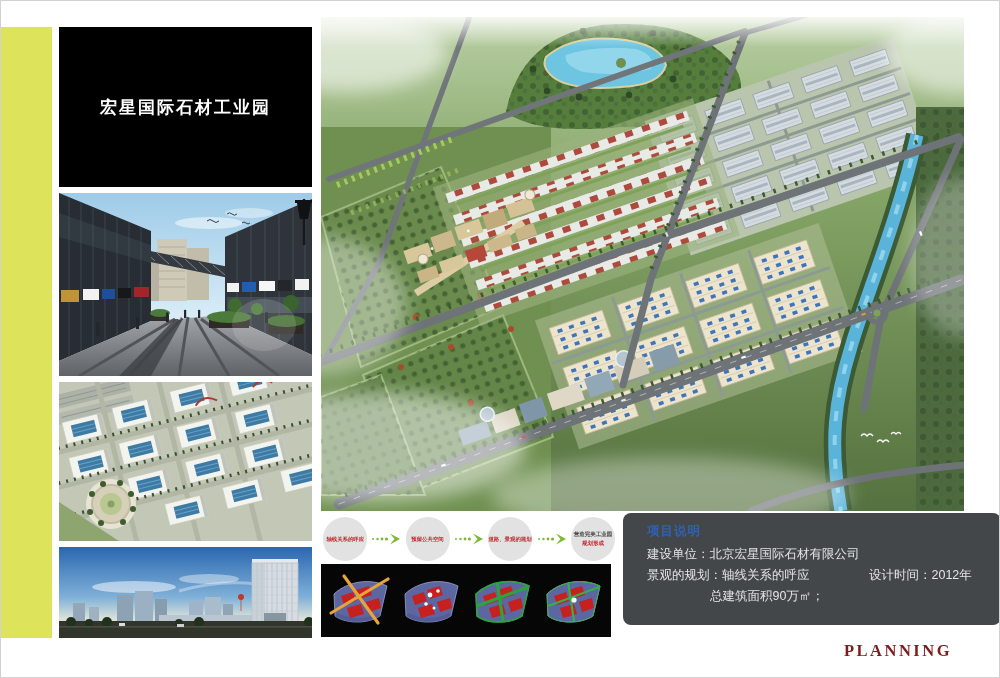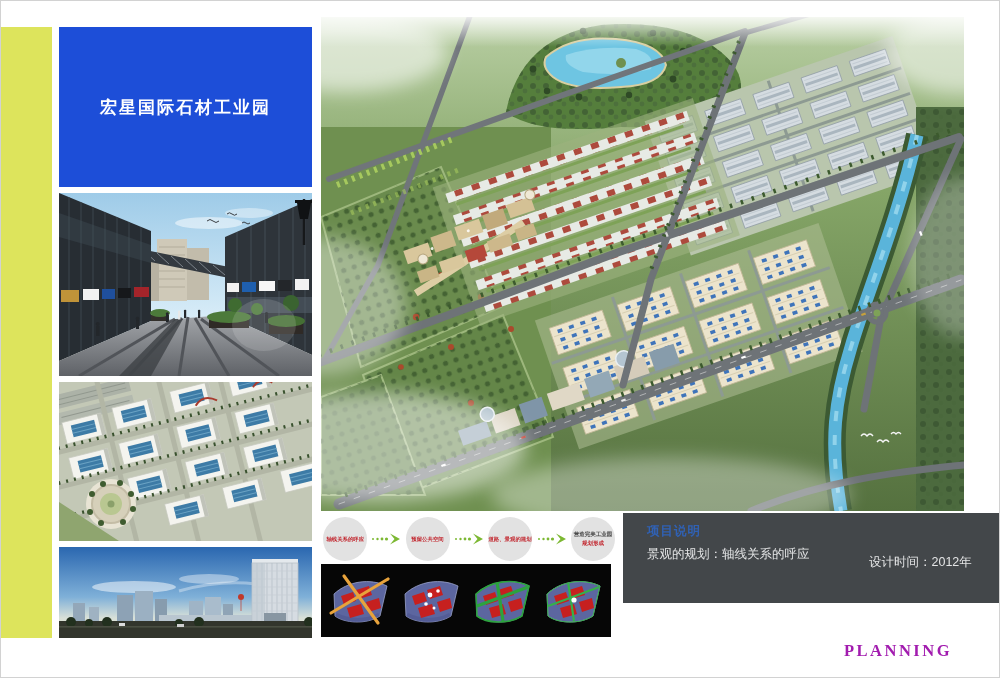--- a/index.html
+++ b/index.html
@@ -1,21 +1,21 @@
 <!DOCTYPE html>
 <html><head>
 <meta charset="utf-8">
 <style>
   html,body{margin:0;padding:0;background:#ffffff;}
   .board{position:relative;width:1000px;height:678px;background:#ffffff;border:1px solid #d2d2d2;box-sizing:border-box;overflow:hidden;
          font-family:"Liberation Sans","DejaVu Sans",sans-serif;}
   
   .accent-bar{position:absolute;left:0;top:26px;width:51px;height:611px;background:#dde45c;}
   
-  .title-box{position:absolute;left:58px;top:26px;width:253px;height:160px;background:#1d4ed8;
+  .title-box{position:absolute;left:58px;top:26px;width:253px;height:160px;background:#000000;
              display:flex;align-items:center;justify-content:center;}
   .title-box span{color:#ffffff;font-size:17px;font-weight:bold;letter-spacing:2px;}
   
   .img{position:absolute;overflow:hidden;background:#dfe5ea;}
   .img svg{display:block;}
   .img-street{left:58px;top:192px;width:253px;height:183px;}
   .img-aerial{left:58px;top:381px;width:253px;height:159px;}
   .img-skyline{left:58px;top:546px;width:253px;height:91px;}
   
   .master{position:absolute;left:320px;top:16px;width:643px;height:494px;overflow:hidden;}
@@ -24,28 +24,28 @@
   .flow-step{width:44px;height:44px;border-radius:50%;background:#e2e2e2;display:flex;flex-direction:column;
              align-items:center;justify-content:center;text-align:center;flex:0 0 auto;}
   .flow-step .lbl{color:#c2272f;font-size:5.5px;font-weight:bold;white-space:nowrap;transform:scale(.98);}
   .flow-step .l1{color:#4a4a4a;font-size:5.5px;font-weight:bold;white-space:nowrap;}
   .flow-step .l2{color:#c2272f;font-size:5.5px;font-weight:bold;white-space:nowrap;margin-top:2px;}
   .flow-arrow{flex:0 0 auto;margin:0 2px;}
   
   .concept-panel{position:absolute;left:320px;top:563px;width:290px;height:73px;background:#060606;
                  display:flex;align-items:center;justify-content:center;gap:7px;}
   
-  .project-panel{position:absolute;left:622px;top:512px;width:378px;height:90px;background:#43474a;
-                 box-sizing:border-box;padding:10px 12px 2px 24px;color:#e3e4e5;}
+  .project-panel{position:absolute;left:622px;top:512px;width:378px;height:112px;background:#43474a;
+                 box-sizing:border-box;padding:10px 12px 2px 24px;color:#e3e4e5;border-radius:8px;}
   .project-header{color:#3061b4;font-weight:bold;font-size:12.5px;letter-spacing:1px;margin-bottom:7px;}
   .p-row{position:relative;font-size:12.5px;line-height:14px;margin-top:7px;white-space:nowrap;}
-  .p-row .pair2{position:absolute;left:222px;top:8px;}
+  .p-row .pair2{position:absolute;left:222px;top:0;}
   .p-row.indent{padding-left:63px;}
   
-  .planning{position:absolute;right:47px;bottom:16px;color:#a21caf;font-family:"Liberation Serif","DejaVu Serif",serif;
+  .planning{position:absolute;right:47px;bottom:16px;color:#7f1d1d;font-family:"Liberation Serif","DejaVu Serif",serif;
             font-weight:bold;font-size:16.5px;letter-spacing:2.5px;}
 </style>
 </head>
 <body>
 
 <div class="board">
 
   <div class="accent-bar"></div>
 
   <div class="title-box">
@@ -686,20 +686,26 @@
           <path d="M27 9 C 29 21, 31 34, 33 48"></path>
       </g>
       <circle cx="33" cy="27" r="2.6" fill="#ffffff"></circle>
       <path d="M6 21 C 20 8, 42 5, 59 13 L 52 43 C 38 52, 16 50, 7 43 Z" fill="none" stroke="#35b04a" stroke-width="1"></path>
     </svg>
   </div>
 
   <div class="project-panel">
     <div class="project-header">项目说明</div>
     <div class="p-row">
+      <span>建设单位：</span><span>北京宏星国际石材有限公司</span>
+    </div>
+    <div class="p-row">
       <span>景观的规划：</span><span>轴线关系的呼应</span>
       <span class="pair2"><span>设计时间：</span><span>2012年</span></span>
     </div>
+    <div class="p-row indent">
+      <span>总建筑面积90万㎡；</span>
+    </div>
   </div>
 
   <div class="planning">PLANNING</div>
 
 </div>
 
 </body></html>

